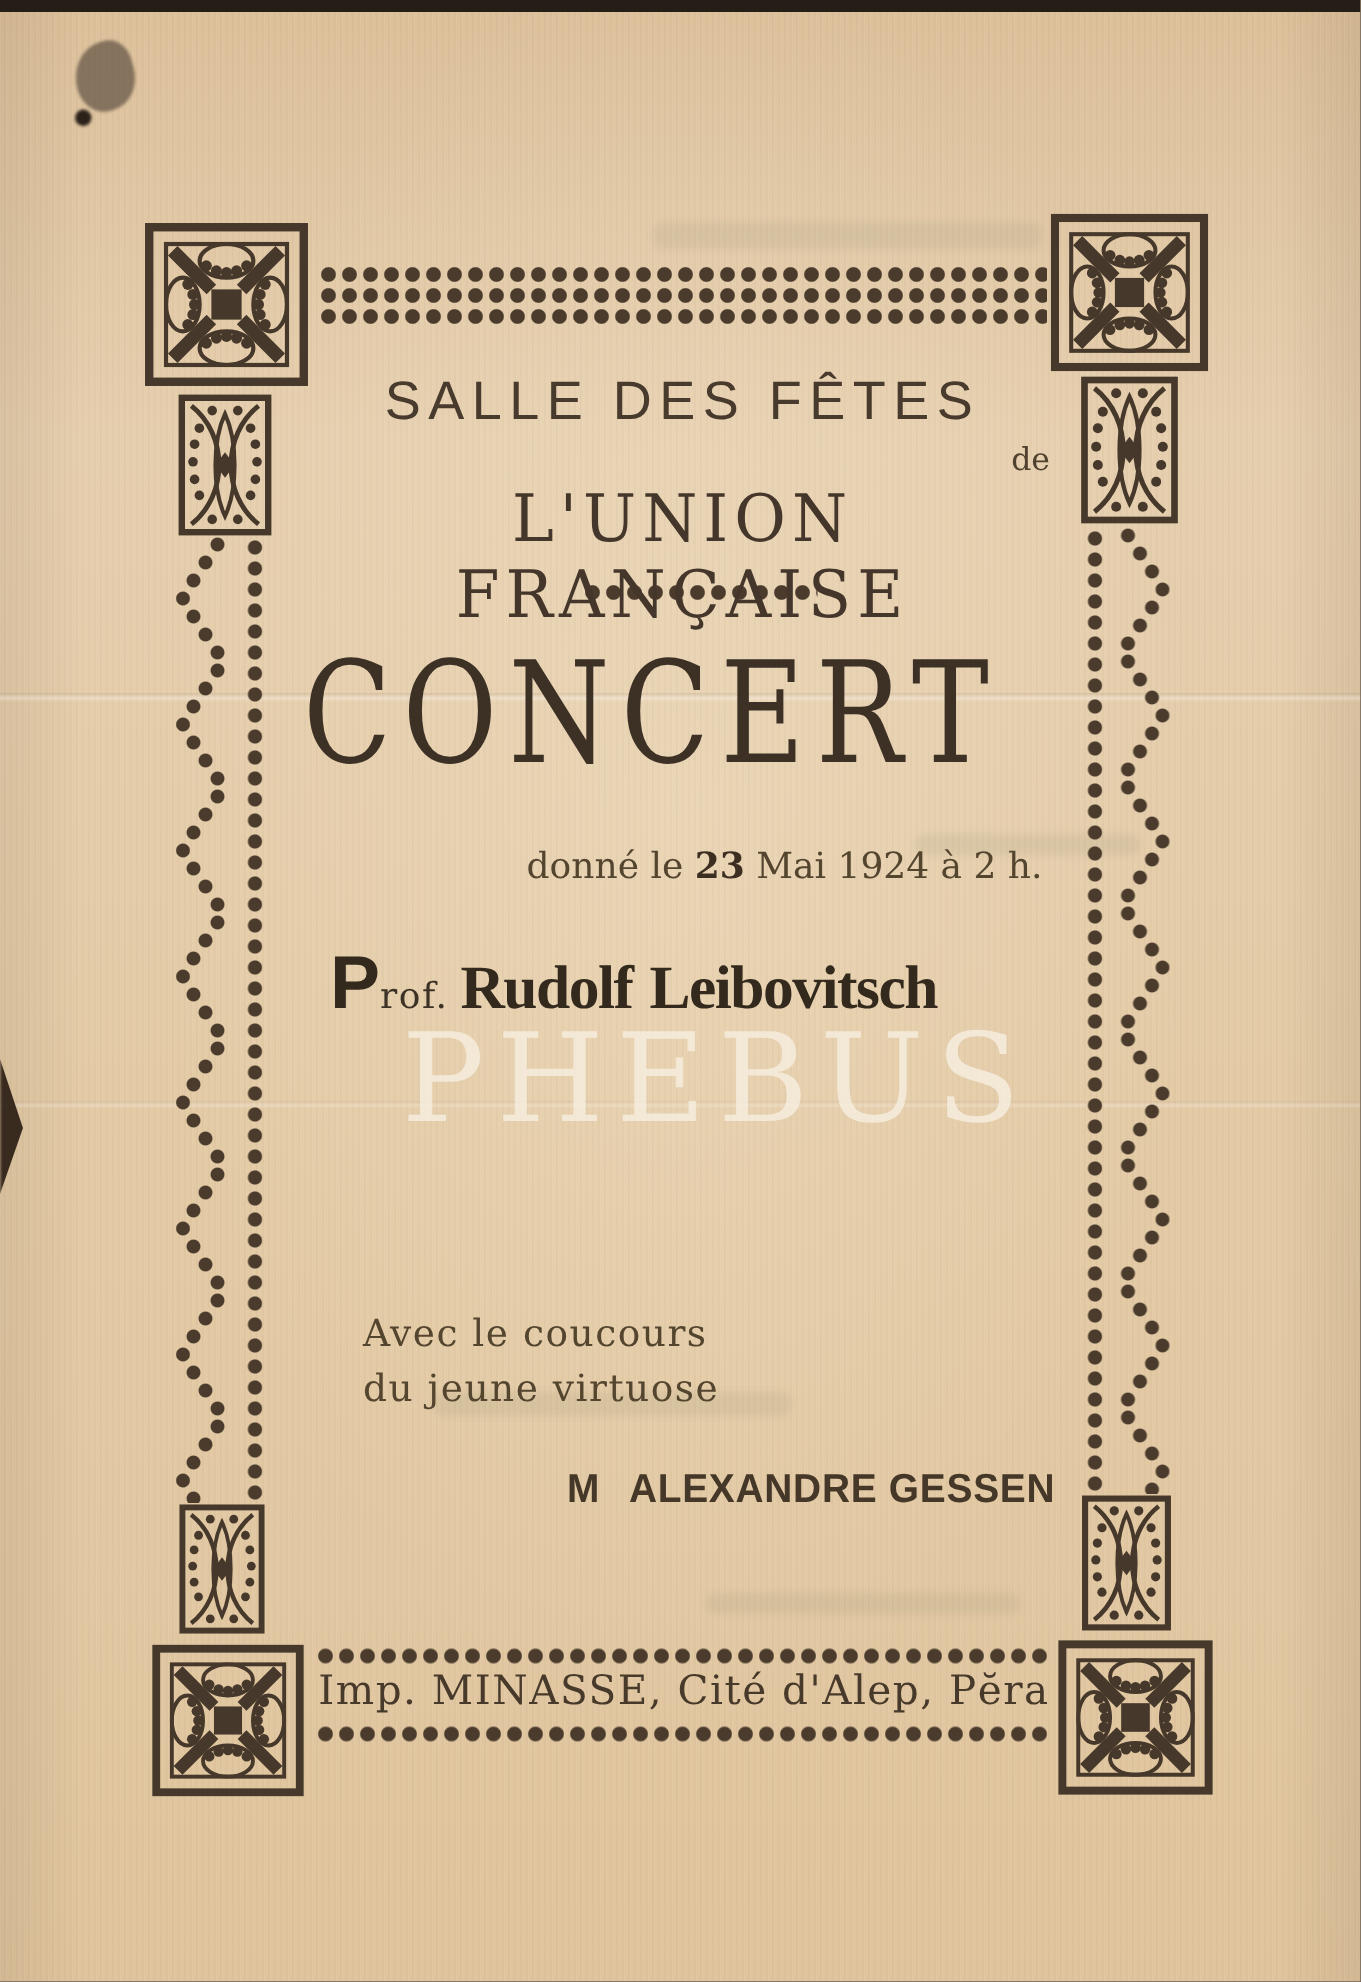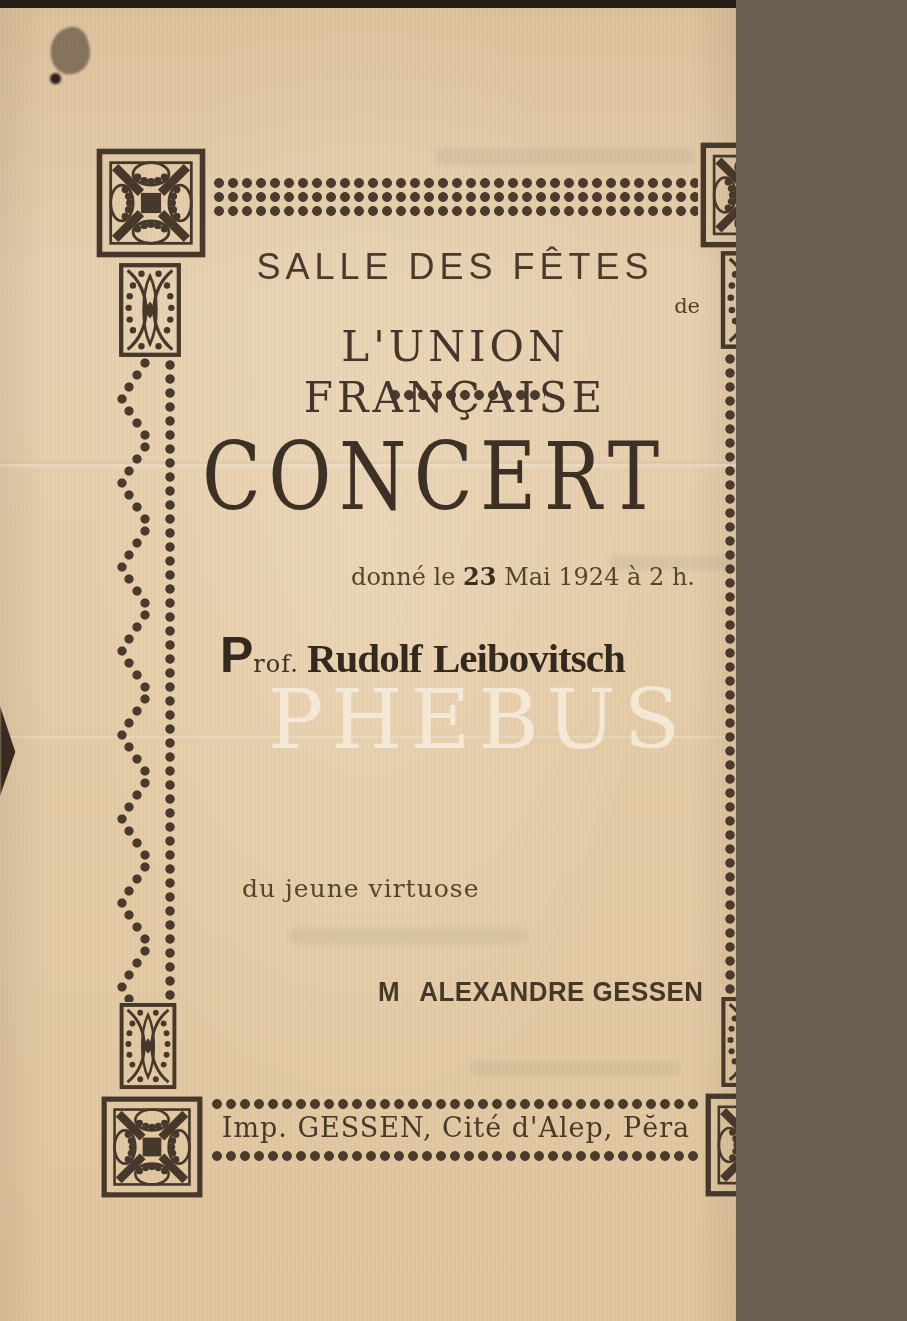--- a/index.html
+++ b/index.html
@@ -3,21 +3,21 @@
 <meta charset="utf-8">
 <style>
   :root{
     --paper:#e2c8a4;
     --ink:#46382a;
     --dot:#4a3b2c;
     --smalltext:#54452f;
   }
   html,body{margin:0;padding:0;background:#6b5f52;}
   .page{
-    position:relative; width:736px; height:1321px; overflow:hidden;
+    position:relative; width:907px; height:1321px; overflow:hidden;
     background:linear-gradient(180deg,#dcc09a 0%, #e6cfae 22%, #e4cba6 55%, #e2c8a2 80%, #dfc49d 100%);
     font-family:"DejaVu Serif", serif;
   }
   
   .texture{
     position:absolute; inset:0; pointer-events:none;
     background:
       repeating-linear-gradient(90deg, rgba(255,255,255,0.05) 0 1px, rgba(0,0,0,0.0) 1px 3px, rgba(0,0,0,0.02) 3px 4px),
       radial-gradient(ellipse at 50% 42%, rgba(255,246,228,0.20) 0%, rgba(0,0,0,0) 55%),
       linear-gradient(90deg, rgba(60,40,20,0.08) 0%, rgba(0,0,0,0) 6%, rgba(0,0,0,0) 94%, rgba(60,40,20,0.08) 100%);
@@ -217,20 +217,21 @@
 
   <div class="title-concert">CONCERT</div>
 
   <div class="date-line"><span>donné le </span><span class="day">23</span><span> Mai 1924 à 2 h.</span></div>
 
   <div class="prof-line"><span class="initial">P</span><span class="title-rest">rof.</span><span class="prof-name">Rudolf Leibovitsch</span></div>
 
   <div class="watermark">PHEBUS</div>
 
   <div class="support">
+    <div>Avec le coucours</div>
     <div>du jeune virtuose</div>
   </div>
 
   <div class="soloist-line"><span class="honorific">M</span><span>ALEXANDRE GESSEN</span></div>
 
-  <div class="imprint">Imp. GESSEN, Cité d'Alep, Pĕra</div>
+  <div class="imprint">Imp. MINASSE, Cité d'Alep, Pĕra</div>
 
 </div>
 
 </body></html>

